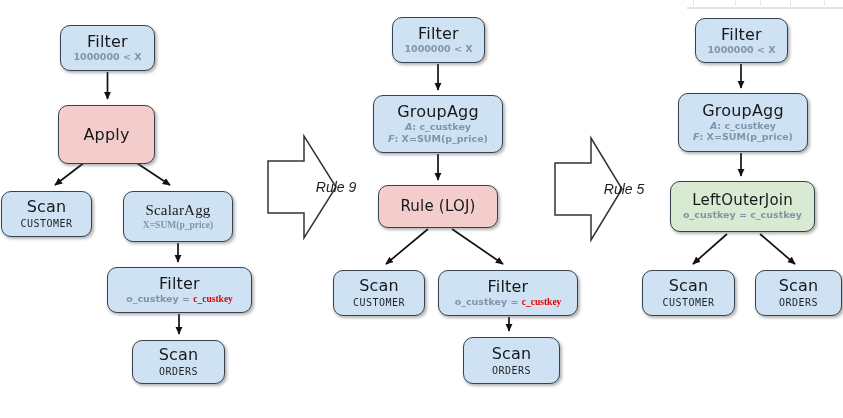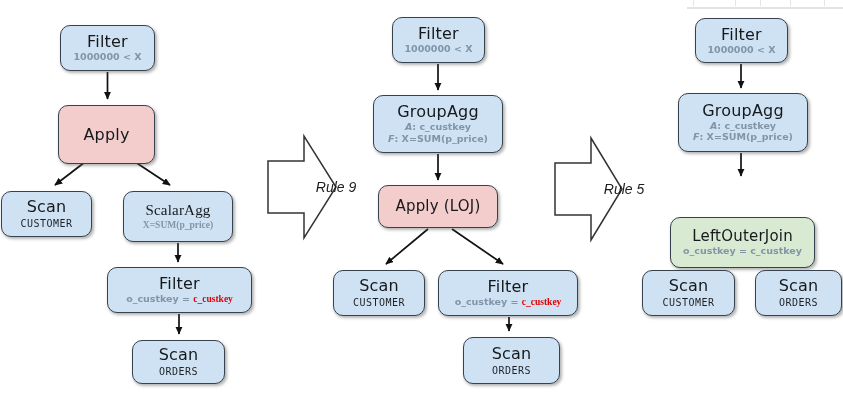--- a/index.html
+++ b/index.html
@@ -10,21 +10,21 @@
   }
   .node {
     position:absolute; box-sizing:border-box;
     border:1.6px solid #36424e; border-radius:10px;
     display:flex; flex-direction:column; align-items:center; justify-content:center;
     color:#16191c; line-height:1.12; text-align:right;
     box-shadow:1.5px 2px 3px rgba(90,90,90,.45);
   }
   .node.blue  { background:#cfe2f3; }
   .node.pink  { background:#f3cccc; }
-  .node.green { background:#d9ead3;margin-top:36px; }
+  .node.green { background:#d9ead3; }
   .title  { font-size:16px; letter-spacing:.2px; }
   .title.sm { font-size:15px; }
   .sub    { font-size:9.5px; font-weight:bold; color:#8195a8; margin-top:1px; white-space:nowrap; }
   .sub .hl { color:#e00000;font-family:Liberation Serif, serif; }
   .sub .it { font-style:italic; }
   .tbl    { font-family:"DejaVu Sans Mono", monospace; font-size:10px; font-weight:normal; color:#1d2126; margin-top:2px; letter-spacing:.5px; }
   .rule-label {
     position:absolute; width:56px; text-align:center;
     font-family:"Liberation Sans", sans-serif; font-style:italic;
     font-size:14px; color:#1c1c1c;padding-left:38px;
@@ -114,21 +114,21 @@
     <span class="sub">1000000 &lt; X</span>
   </div>
 
   <div class="node blue" style="left:373px; top:95px; width:130px; height:58px;">
     <span class="title">GroupAgg</span>
     <span class="sub"><span class="it">A</span><span>: c_custkey</span></span>
     <span class="sub"><span class="it">F</span><span>: X=SUM(p_price)</span></span>
   </div>
 
   <div class="node pink" style="left:378px; top:185px; width:120px; height:43px;">
-    <span class="title sm">Apply (LOJ)</span>
+    <span class="title sm">Rule (LOJ)</span>
   </div>
 
   <div class="node blue" style="left:333px; top:270px; width:92px; height:46px;">
     <span class="title">Scan</span>
     <span class="tbl">CUSTOMER</span>
   </div>
 
   <div class="node blue" style="left:438px; top:270px; width:140px; height:46px;">
     <span class="title">Filter</span>
     <span class="sub"><span>o_custkey = </span><span class="hl">c_custkey</span></span>

